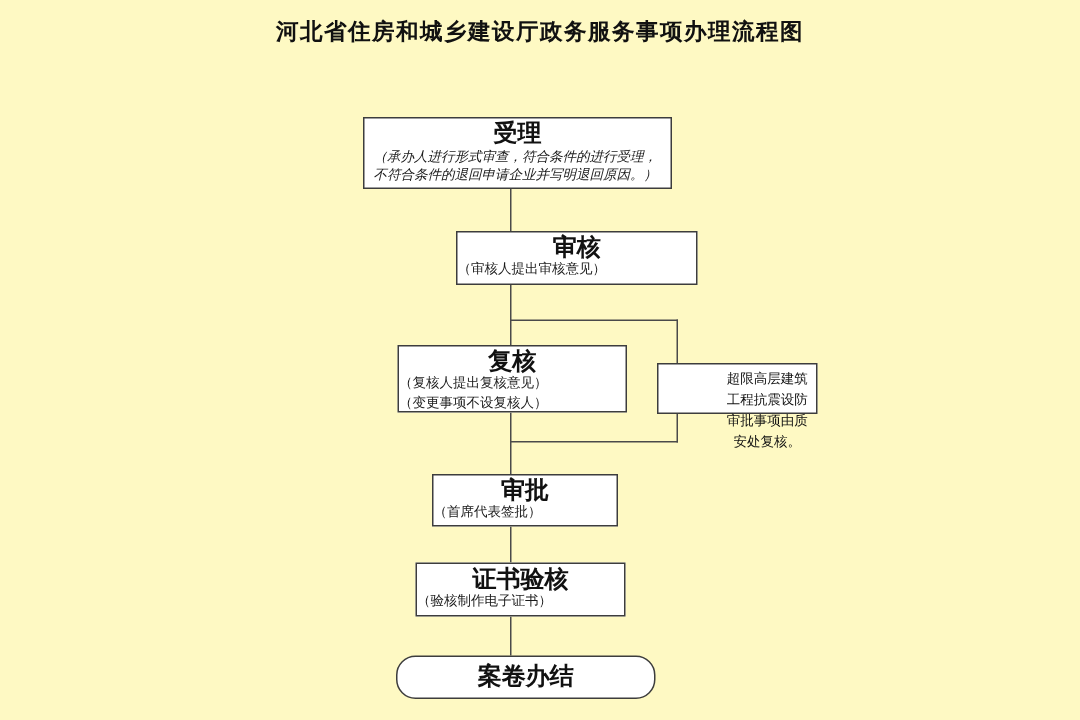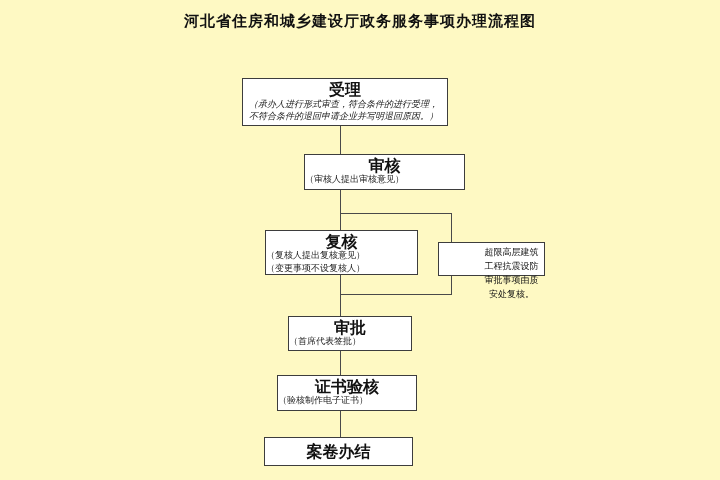--- a/index.html
+++ b/index.html
@@ -30,21 +30,21 @@
   
   #n-accept   { left: 242px; top: 78px;  width: 206px; height: 48px; }
   #n-accept .node-desc { text-align: left; padding: 1px 6px 0 6px; font-style: italic; }
   #n-review   { left: 260px; top: 154px; width: 161px; height: 36px; margin-left: 44px; }
   #n-recheck  { left: 265px; top: 230px; width: 153px; height: 45px; }
   #n-recheck .node-desc { line-height: 13px; }
   #n-side     { left: 438px; top: 242px; width: 107px; height: 34px; }
   #n-side .side-text { font-size: 9px; line-height: 14px; text-align: center; padding: 2px 3px; margin-left: 40px; }
   #n-approve  { left: 288px; top: 316px; width: 124px; height: 35px; }
   #n-cert     { left: 277px; top: 375px; width: 140px; height: 36px; }
-  #n-close    { left: 264px; top: 437px; width: 149px; height: 29px; }
+  #n-close    { left: 264px; top: 437px; width: 173px; height: 29px; border-radius: 13px; }
   #n-close .node-title { line-height: 27px; margin-top: 0; }
 
   
   .line { position: absolute; background: #4a4a4a; }
   .line.v { width: 1px; }
   .line.h { height: 1px; }
   #l-accept-review  { left: 340px; top: 126px; height: 28px; }
   #l-review-recheck { left: 340px; top: 190px; height: 40px; }
   #l-branch-h       { left: 340px; top: 213px; width: 112px; }
   #l-branch-v       { left: 451px; top: 213px; height: 30px; }

